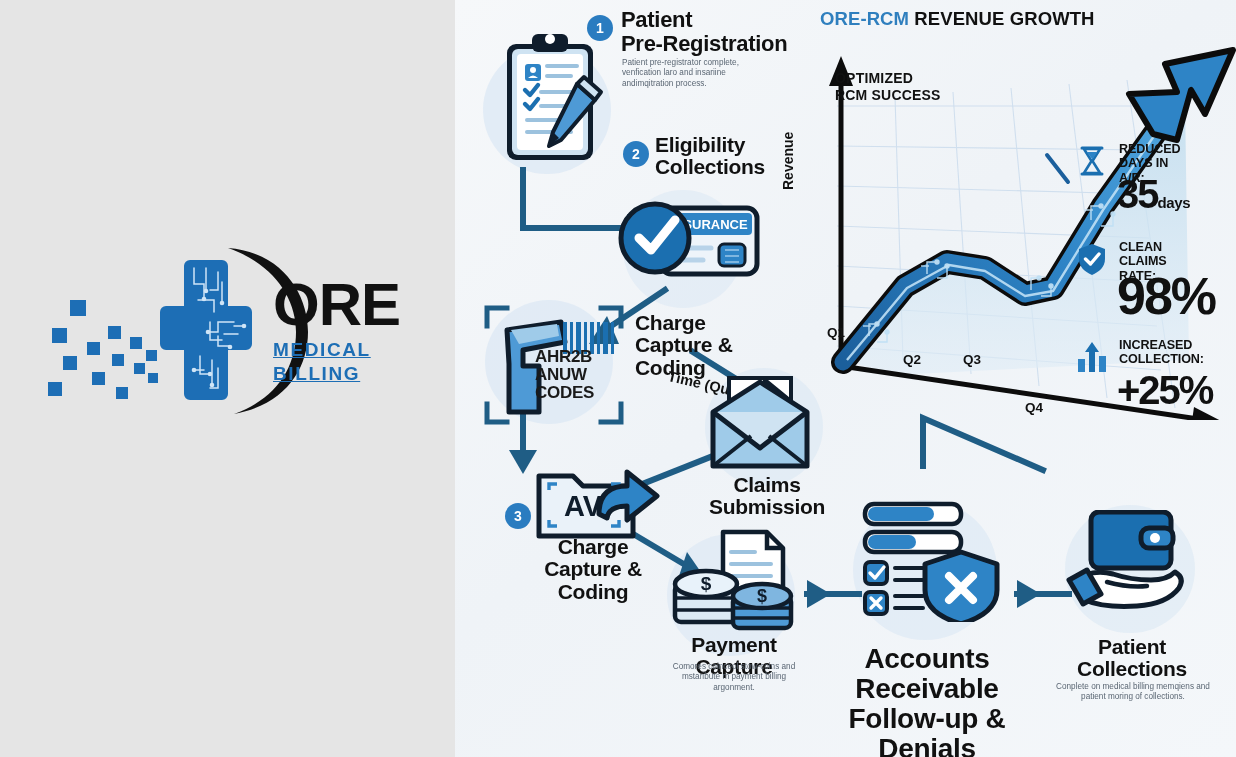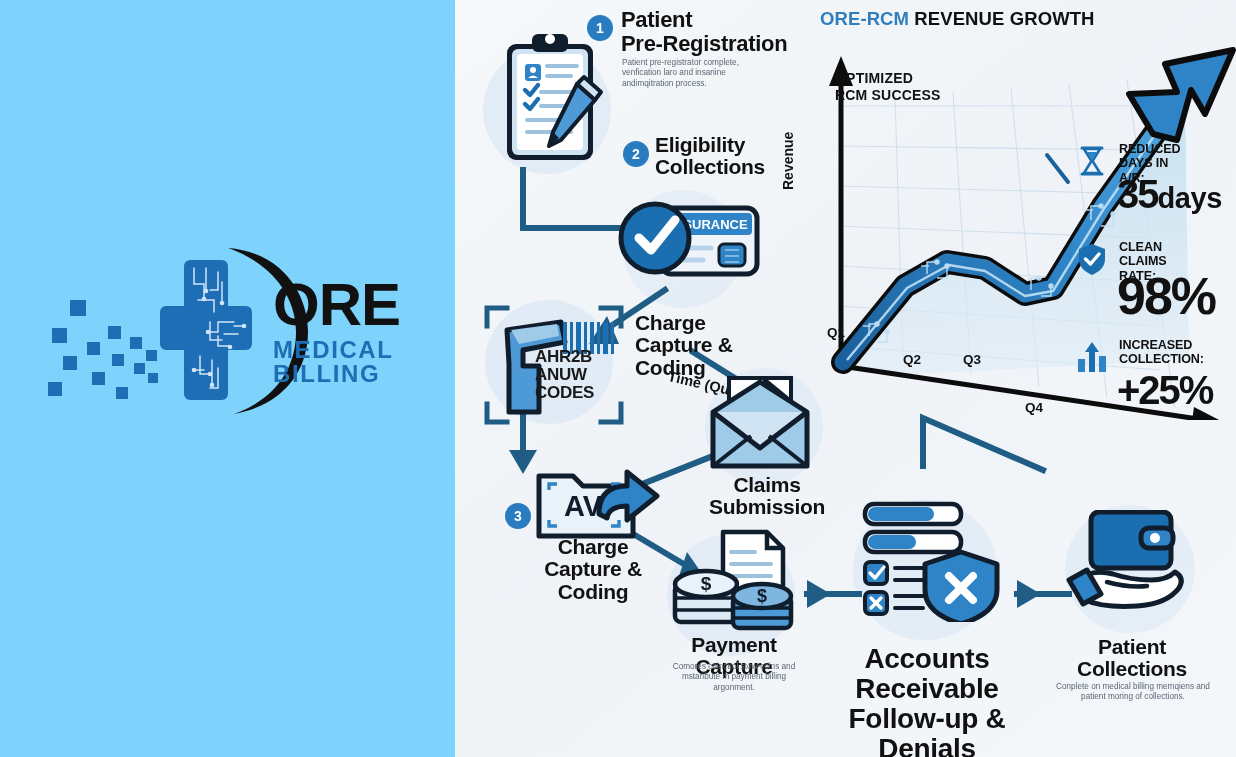--- a/index.html
+++ b/index.html
@@ -1,27 +1,27 @@
 <!DOCTYPE html>
 <html><head>
 <meta charset="utf-8">
 <style>
   html,body{margin:0;padding:0;background:#ffffff;}
   body{width:1236px;height:757px;font-family:"Liberation Sans",sans-serif;overflow:hidden;}
   #root{position:relative;width:1236px;height:757px;background:#ffffff;}
 
   
-  #logo-panel{position:absolute;left:0;top:0;width:455px;height:757px;background:#7dd3fc;}
+  #logo-panel{position:absolute;left:0;top:0;width:455px;height:757px;background:#e5e5e5;}
   #logo-wrap{position:absolute;left:30px;top:232px;width:400px;height:190px;}
   .px{position:absolute;background:#1d6eb5;}
   #logo-cross{position:absolute;left:130px;top:28px;width:92px;height:140px;}
   #logo-arc{position:absolute;left:170px;top:10px;width:110px;height:175px;}
   #logo-text{position:absolute;left:243px;top:44px;}
   #logo-ore{font-size:60px;font-weight:bold;letter-spacing:-1px;color:#111111;line-height:58px;font-family:"Liberation Sans",sans-serif;}
-  #logo-sub{font-size:24px;font-weight:bold;letter-spacing:1.6px;color:#1d6eb5;line-height:24px;margin-top:4px;font-family:"Liberation Sans",sans-serif;}
+  #logo-sub{font-size:19px;font-weight:bold;letter-spacing:1.6px;color:#1d6eb5;line-height:24px;margin-top:4px;font-family:"Liberation Sans",sans-serif;text-decoration:underline;}
 
   
   #info-panel{position:absolute;left:455px;top:0;width:781px;height:757px;
     background:linear-gradient(140deg,#f6f8fa 0%,#eff3f7 45%,#f4f7fa 100%);overflow:hidden;}
   .halo{position:absolute;border-radius:50%;background:#dbe8f4;opacity:.72;}
   .node{position:absolute;}
   .ttl{position:absolute;font-weight:bold;color:#111111;line-height:1.07;
        font-family:"Liberation Sans",sans-serif;letter-spacing:-.3px;}
   .body-txt{position:absolute;color:#5a6673;font-size:8.2px;line-height:10.4px;
        font-family:"Liberation Sans",sans-serif;}
@@ -44,21 +44,21 @@
        transform-origin:left top;white-space:nowrap;}
   #callout{position:absolute;left:380px;top:70px;font-size:14px;font-weight:bold;color:#111111;
        line-height:17px;font-family:"Liberation Sans",sans-serif;letter-spacing:.2px;}
 
   
   .stat{position:absolute;left:620px;}
   .stat-label{position:absolute;left:44px;top:0;font-size:12.6px;font-weight:bold;color:#111111;
        line-height:14.4px;font-family:"Liberation Sans",sans-serif;letter-spacing:-.1px;}
   .stat-value{position:absolute;left:42px;font-weight:bold;color:#111111;
        font-family:"Liberation Sans",sans-serif;letter-spacing:-2px;white-space:nowrap;}
-  .stat-unit{font-size:29px;letter-spacing:-.4px;}
+  .stat-unit{font-size:15px;letter-spacing:-.4px;}
   .stat-icon{position:absolute;left:0;top:2px;width:34px;height:34px;}
 </style>
 </head>
 <body>
 
 <div id="root">
 
   <div id="logo-panel">
     <div id="logo-wrap">
 

